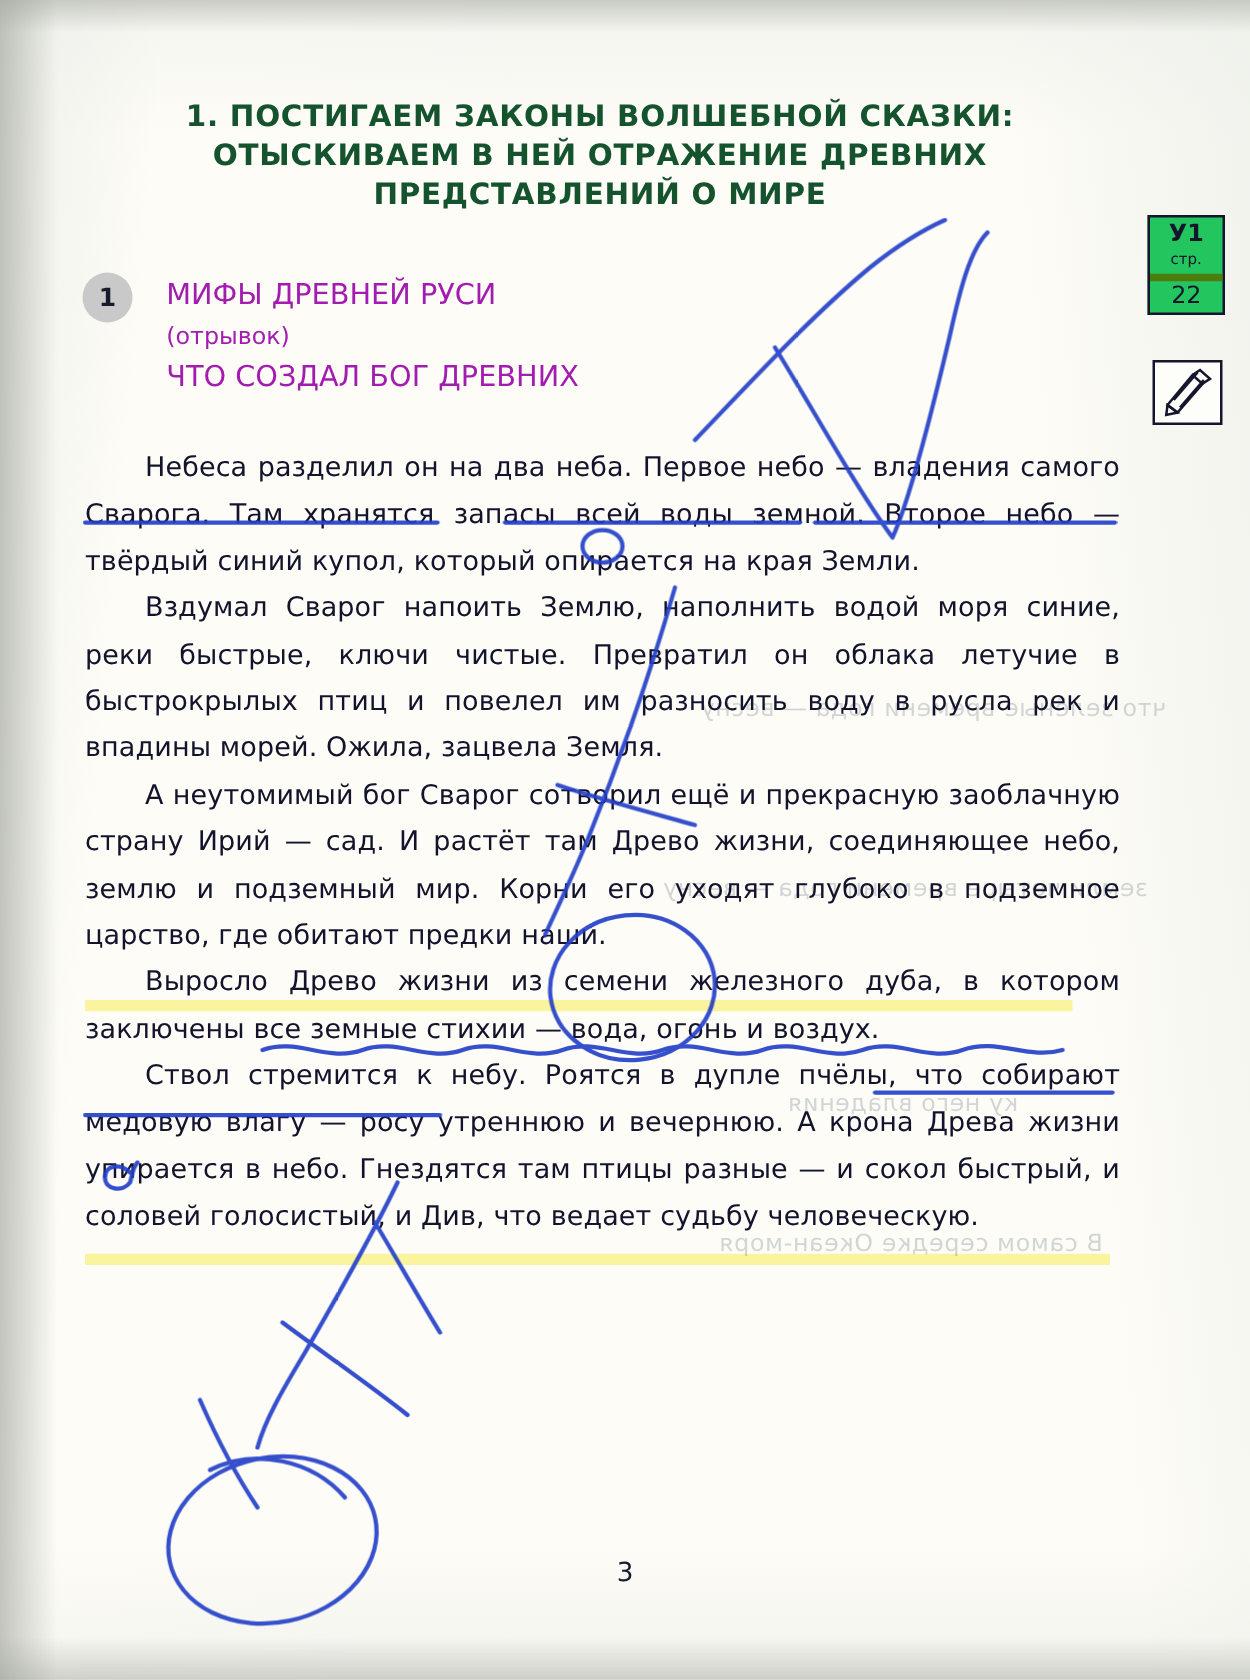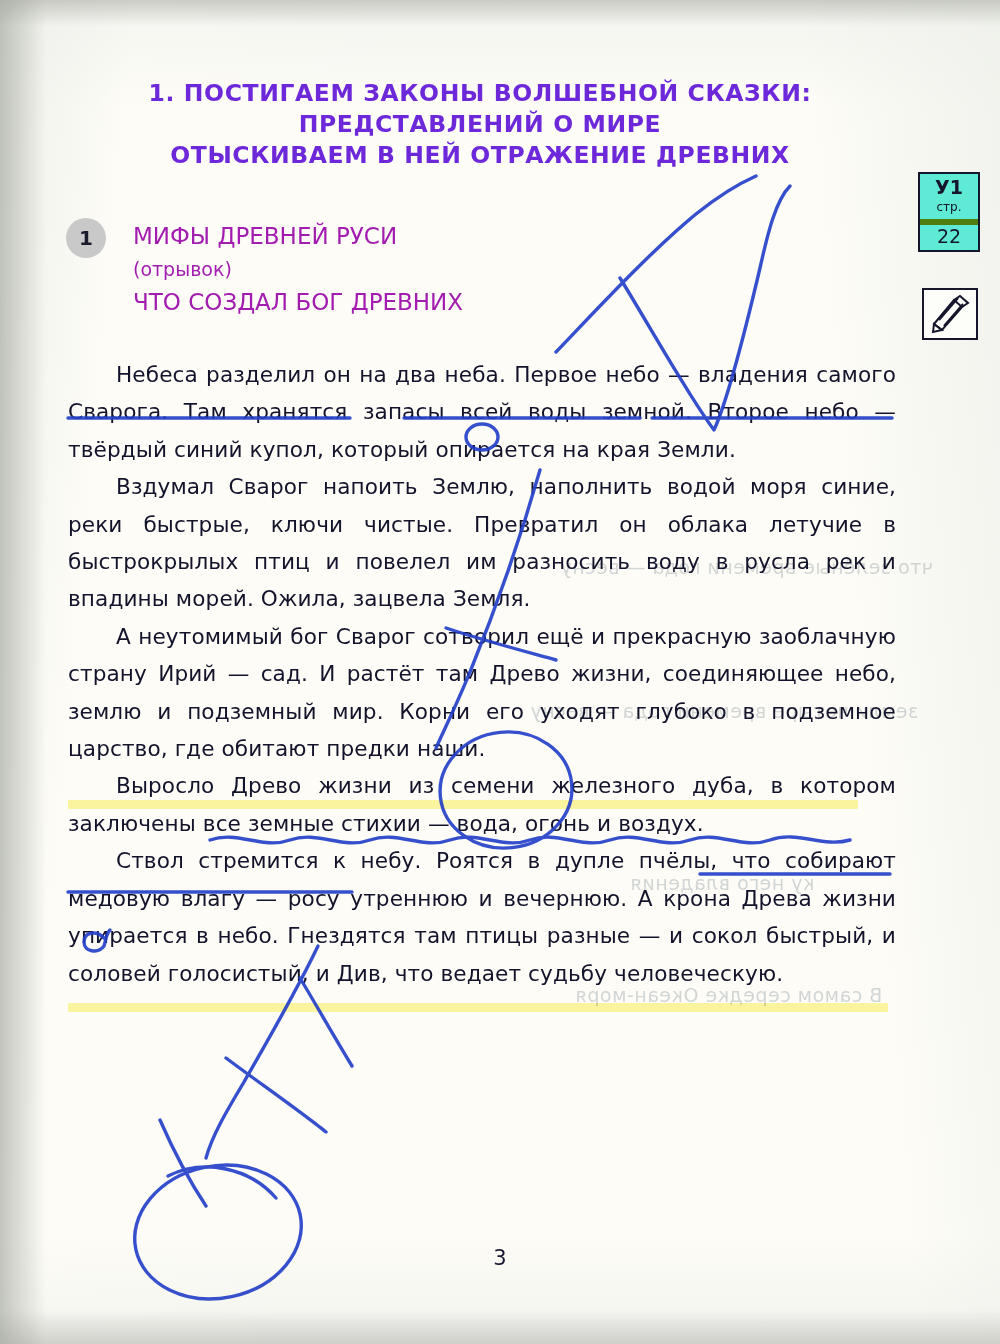--- a/index.html
+++ b/index.html
@@ -61,21 +61,21 @@
   .title {
     position: absolute;
     left: 80px;
     top: 78px;
     width: 800px;
     text-align: center;
     font-weight: bold;
     font-size: 23.5px;
     line-height: 31px;
     letter-spacing: 0.6px;
-    color: #6d28d9;
+    color: #14532d;
   }
 
   
   .num-circle {
     position: absolute;
     left: 66px;
     top: 218px;
     width: 40px;
     height: 40px;
     border-radius: 50%;
@@ -100,21 +100,21 @@
     font-size: 19px;
   }
 
   
   .badge-u1 {
     position: absolute;
     left: 918px;
     top: 172px;
     width: 58px;
     border: 2.2px solid #15152c;
-    background: #5eead4;
+    background: #22c55e;
     text-align: center;
     font-size: 15px;
     line-height: 20px;
     padding: 3px 0 4px;
     font-weight: bold;
   }
   .badge-u1 .u1 { font-size: 19px; }
   .badge-u1 .stp { font-size: 12px; font-weight: normal; }
   .badge-u1 .pg {
     font-size: 19px;
@@ -180,22 +180,22 @@
 
   <div class="paper-tint"></div>
 
   <div class="bleed" style="left:560px; top:556px;">что зелёные времени года — весну</div>
   <div class="bleed" style="left:530px; top:700px;">земли четыре времени года — весну</div>
   <div class="bleed" style="left:630px; top:872px;">ку него владения</div>
   <div class="bleed" style="left:575px; top:984px;">В самом середке Океан-моря</div>
 
   <div class="title">
     <div>1. ПОСТИГАЕМ ЗАКОНЫ ВОЛШЕБНОЙ СКАЗКИ:</div>
+    <div>ОТЫСКИВАЕМ В НЕЙ ОТРАЖЕНИЕ ДРЕВНИХ</div>
     <div>ПРЕДСТАВЛЕНИЙ О МИРЕ</div>
-    <div>ОТЫСКИВАЕМ В НЕЙ ОТРАЖЕНИЕ ДРЕВНИХ</div>
   </div>
 
   <div class="num-circle">1</div>
 
   <div class="heading-block">
     <div>МИФЫ ДРЕВНЕЙ РУСИ</div>
     <div class="sub">(отрывок)</div>
     <div>ЧТО СОЗДАЛ БОГ ДРЕВНИХ</div>
   </div>
 

